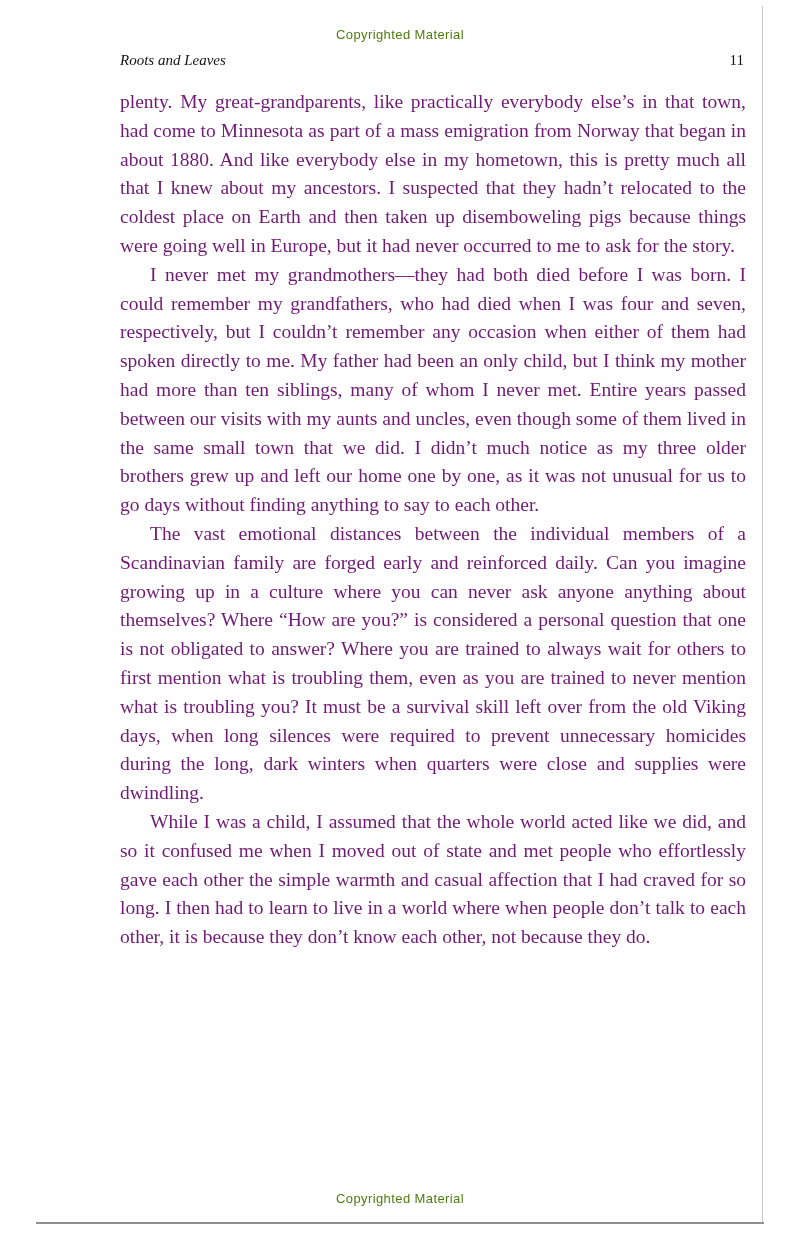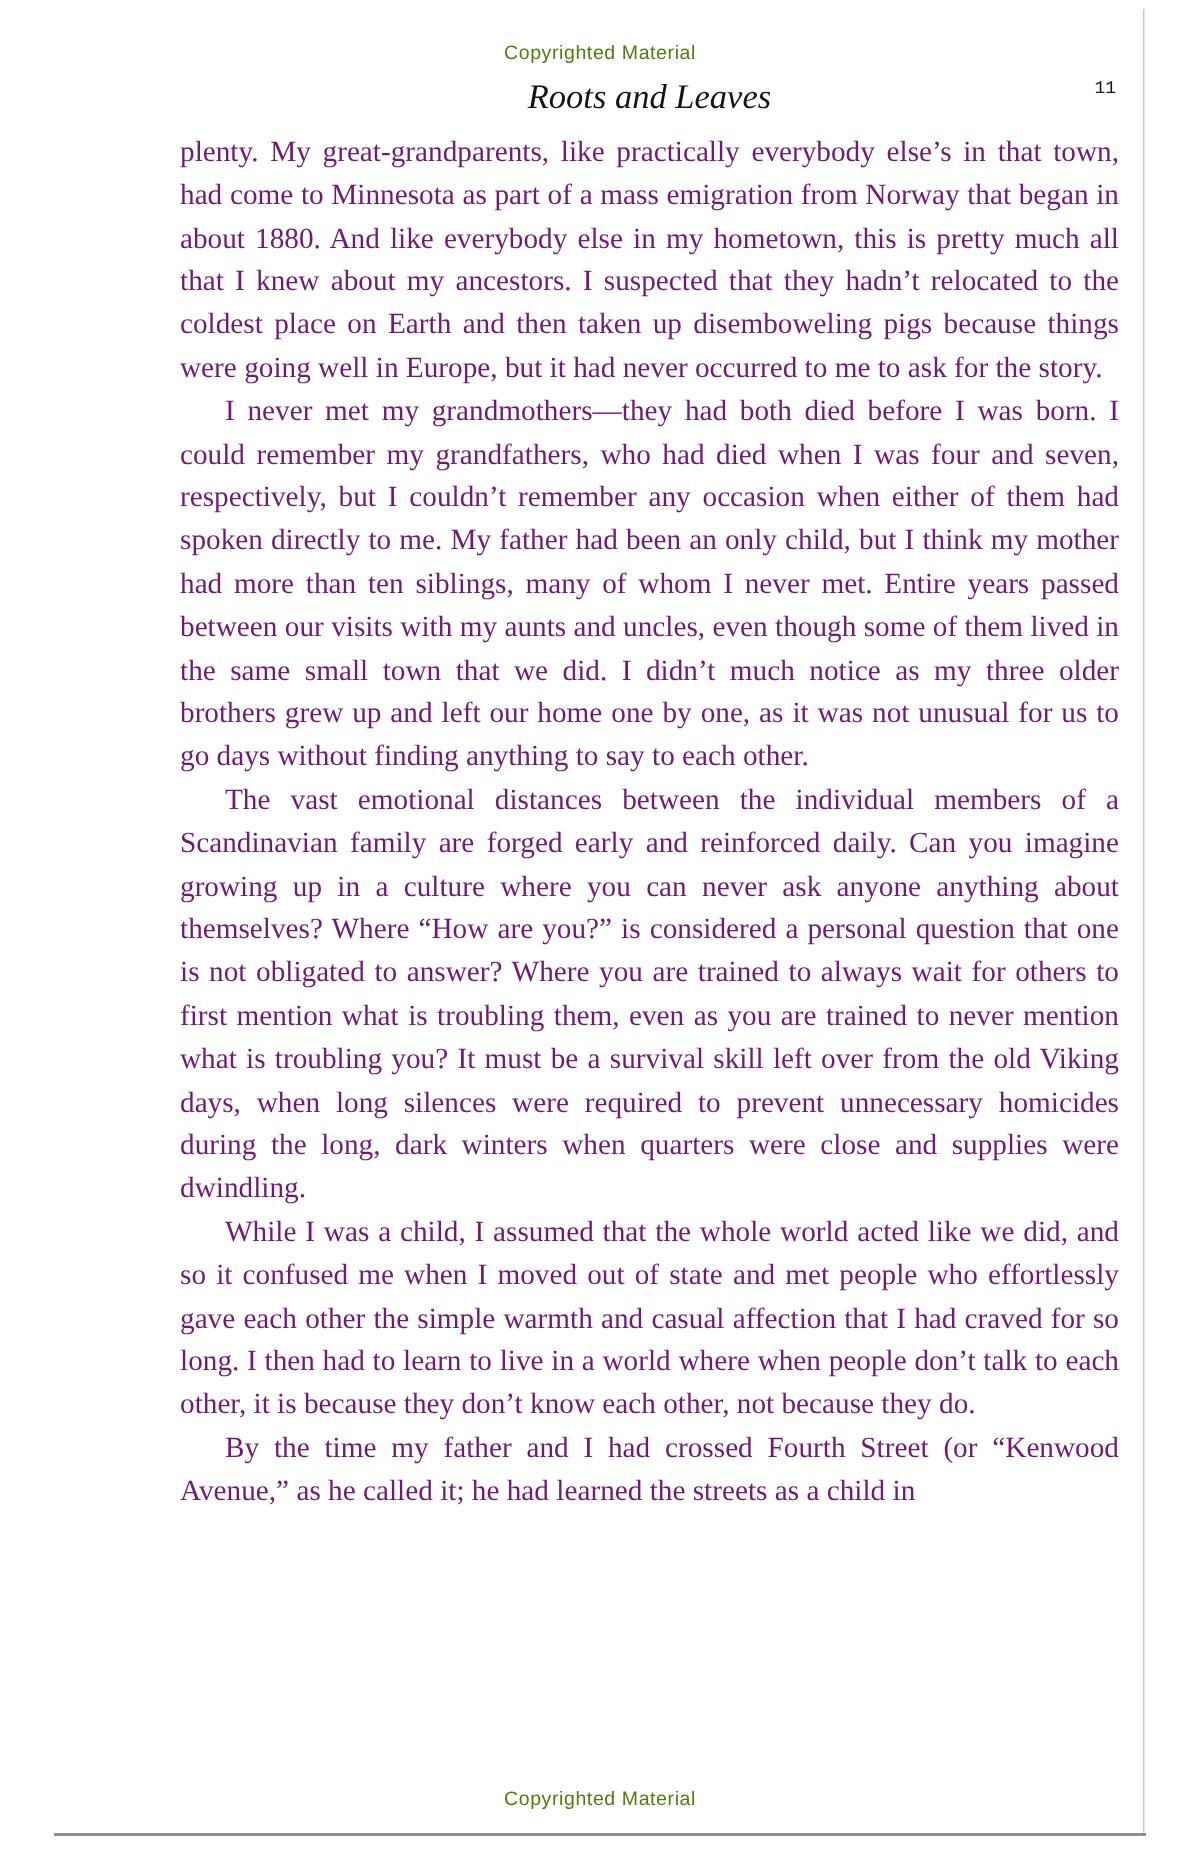--- a/index.html
+++ b/index.html
@@ -34,32 +34,31 @@
   .page-header {
     position: absolute;
     top: 52px;
     left: 120px;
     width: 626px;
     height: 24px;
   }
   .running-title {
     display: block;
     width: 100%;
-    text-align: center;
+    text-align: left;
     font-style: italic;
-    font-size: 23px;
+    font-size: 15px;
     color: #141414;
   }
   .page-number {
     position: absolute;
     right: 2px;
     top: 0;
-    font-size: 12px;
+    font-size: 15px;
     color: #141414;
-    font-family: Liberation Mono, monospace;
   }
   .body-text {
     position: absolute;
     top: 88px;
     left: 120px;
     width: 626px;
     color: #701a75;
     font-size: 19.5px;
     line-height: 28.8px;
     text-align: justify;
@@ -98,21 +97,20 @@
   <div class="page-header">
     <span class="running-title">Roots and Leaves</span>
     <span class="page-number">11</span>
   </div>
 
   <div class="body-text">
     <p>plenty. My great-grandparents, like practically everybody else’s in that town, had come to Minnesota as part of a mass emigration from Norway that began in about 1880. And like everybody else in my hometown, this is pretty much all that I knew about my ancestors. I suspected that they hadn’t relocated to the coldest place on Earth and then taken up disemboweling pigs because things were going well in Europe, but it had never occurred to me to ask for the story.</p>
     <p class="indent">I never met my grandmothers—they had both died before I was born. I could remember my grandfathers, who had died when I was four and seven, respectively, but I couldn’t remember any occasion when either of them had spoken directly to me. My father had been an only child, but I think my mother had more than ten siblings, many of whom I never met. Entire years passed between our visits with my aunts and uncles, even though some of them lived in the same small town that we did. I didn’t much notice as my three older brothers grew up and left our home one by one, as it was not unusual for us to go days without finding anything to say to each other.</p>
     <p class="indent">The vast emotional distances between the individual members of a Scandinavian family are forged early and reinforced daily. Can you imagine growing up in a culture where you can never ask anyone anything about themselves? Where “How are you?” is considered a personal question that one is not obligated to answer? Where you are trained to always wait for others to first mention what is troubling them, even as you are trained to never mention what is troubling you? It must be a survival skill left over from the old Viking days, when long silences were required to prevent unnecessary homicides during the long, dark winters when quarters were close and supplies were dwindling.</p>
     <p class="indent">While I was a child, I assumed that the whole world acted like we did, and so it confused me when I moved out of state and met people who effortlessly gave each other the simple warmth and casual affection that I had craved for so long. I then had to learn to live in a world where when people don’t talk to each other, it is because they don’t know each other, not because they do.</p>
-    <p class="indent">By the time my father and I had crossed Fourth Street (or “Kenwood Avenue,” as he called it; he had learned the streets as a child in</p>
   </div>
 
   <div class="notice bottom">Copyrighted Material</div>
 
   <div class="edge-right"></div>
   <div class="edge-bottom"></div>
 
 </div>
 
 </body></html>

